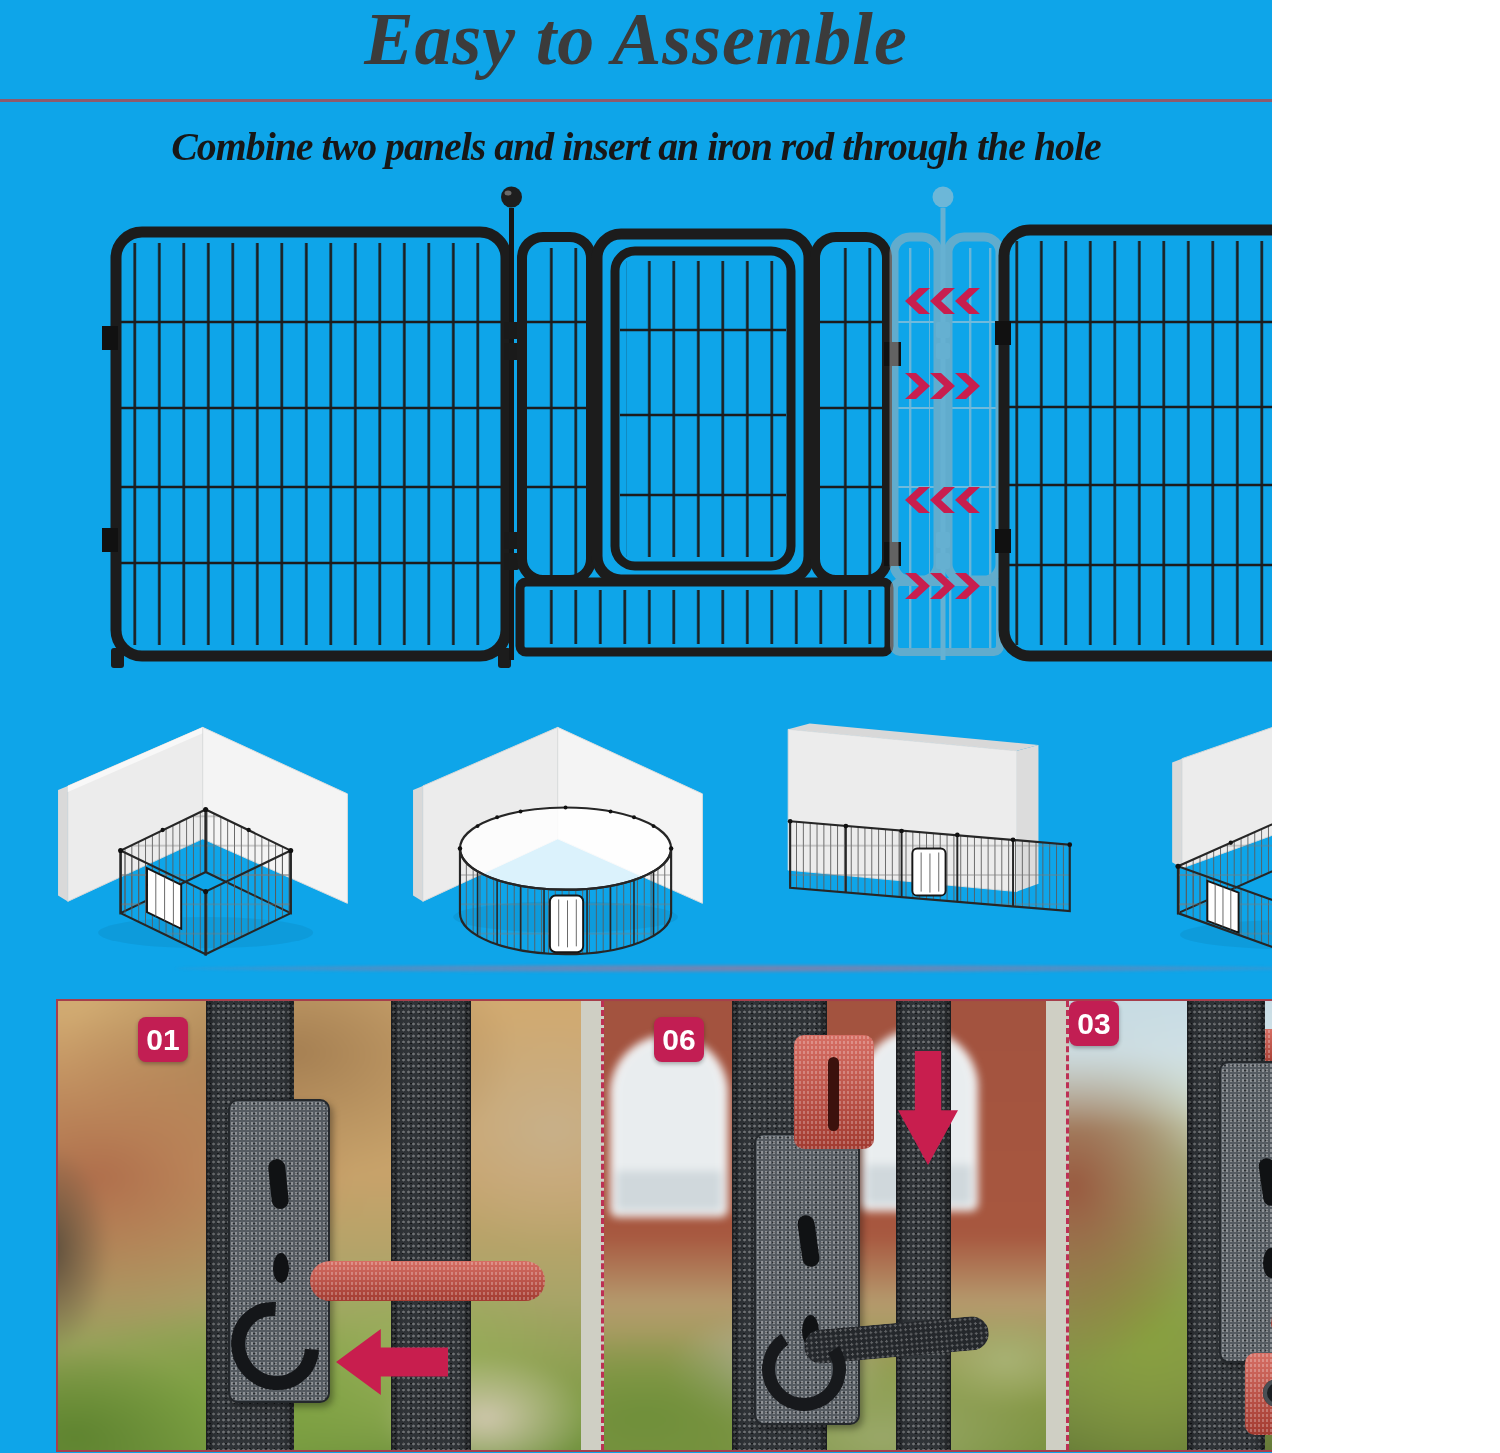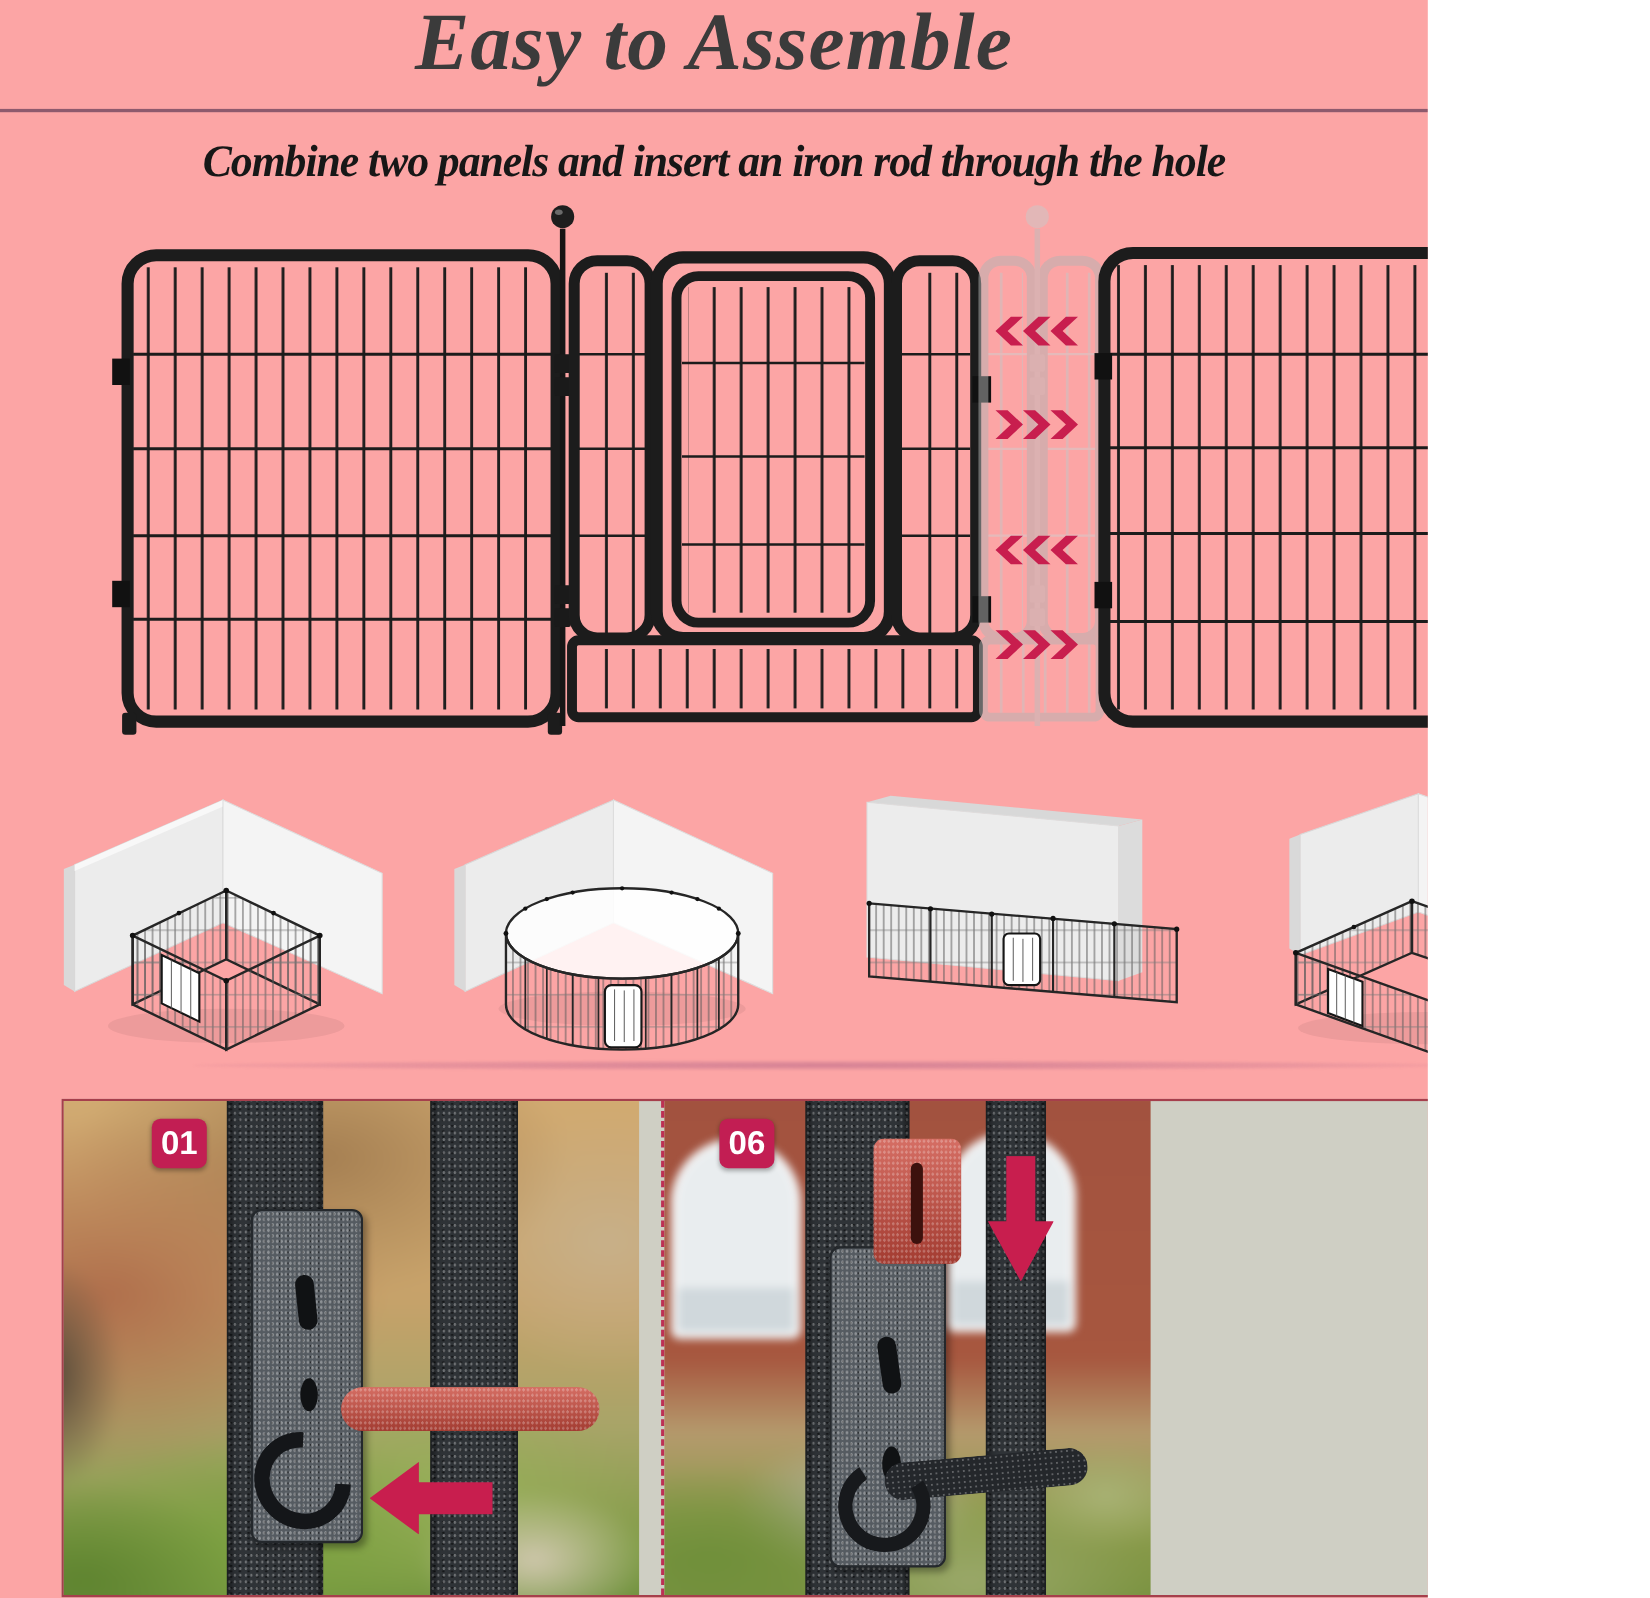--- a/index.html
+++ b/index.html
@@ -1,17 +1,17 @@
 <!DOCTYPE html>
 <html style="--accent: #C81E4E; --badge: #C21E53; --rod-red: #CE4C41; --divider: #8E5A6D; --fence: #1C1C1C; --photo-border: #A63F4C;"><head>
 <meta charset="utf-8">
 <style>
   html,body{margin:0;padding:0;background:#fff;}
-  .page{position:relative;width:1272px;height:1453px;background:#fca5a5;overflow:hidden;
-        font-family:"Liberation Serif",serif;padding-left:26px;}
+  .page{position:relative;width:1272px;height:1453px;background:#0ea5e9;overflow:hidden;
+        font-family:"Liberation Serif",serif;}
 
   
   .title{position:absolute;top:-8px;left:0;right:0;margin:0;text-align:center;
          font-size:74px;line-height:94px;font-weight:bold;font-style:italic;
          color:#3b3b3b;letter-spacing:1px;}
   .rule{position:absolute;top:99px;left:0;width:100%;height:3px;background:var(--divider,#8E5A6D);}
   .subtitle{position:absolute;top:118px;left:0;right:0;margin:0;text-align:center;
             font-size:41px;line-height:56px;font-weight:bold;font-style:italic;
             color:#171717;letter-spacing:-1px;transform:scaleX(.97);}
 
@@ -367,14 +367,30 @@
       </div>
       <div class="redpart tab-red">
         <div class="tab-slot"></div>
       </div>
       <div class="arrow arrow-down"></div>
       <div class="darkpart hookbar"></div>
       <div class="hookc"></div>
       <div class="badge">06</div>
     </section>
 
+    <section class="pane p3">
+      <div class="bg"></div>
+      <div class="redpart tab-top"></div>
+      <div class="post postA"></div>
+      <div class="post postB"></div>
+      <div class="bracket">
+        <div class="hole slot"></div>
+        <div class="hole oval"></div>
+      </div>
+      <div class="darkpart rod-dark"></div>
+      <div class="redpart clip-red"></div>
+      <div class="redpart tab-bottom">
+        <div class="tab-hole"></div>
+      </div>
+      <div class="badge">03</div>
+    </section>
   </div>
 </div>
 
 </body></html>

